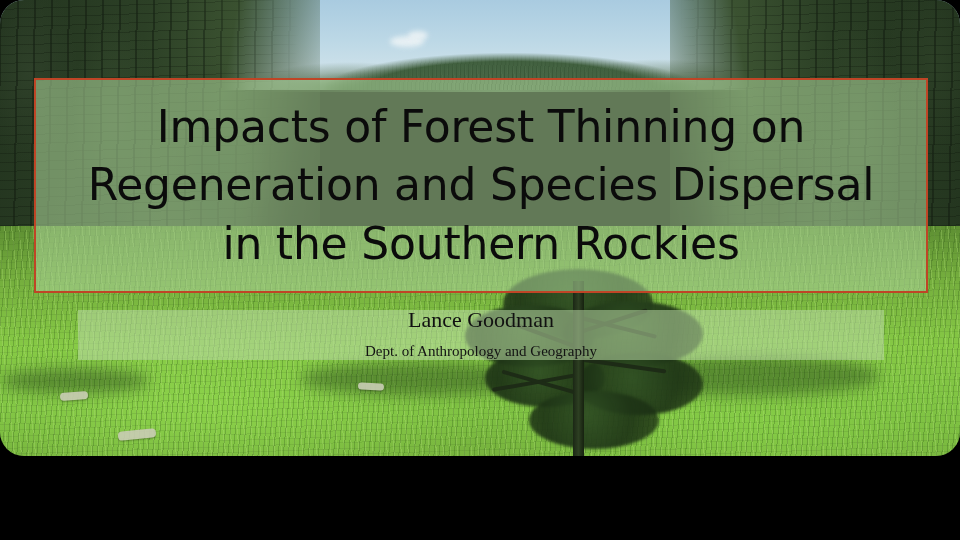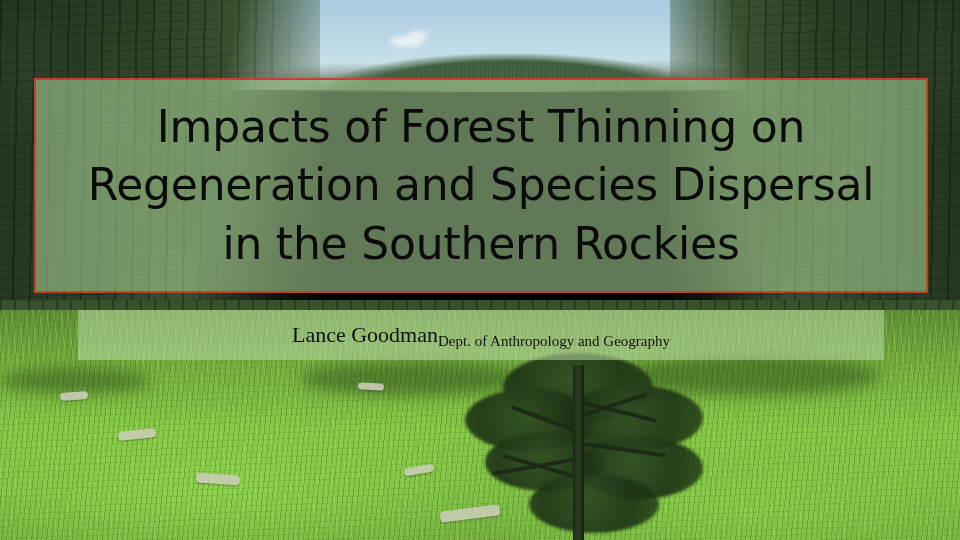--- a/index.html
+++ b/index.html
@@ -5,22 +5,23 @@
 <style>
   * { margin:0; padding:0; box-sizing:border-box; }
   html,body { width:960px; height:540px; overflow:hidden; }
   body {
     font-family:"Liberation Sans", sans-serif;
     background:#000;
   }
 
   .slide {
     position:relative;
-    width:960px; height:540px;
+    width:960px; height:456px;
     overflow:hidden;
+    border-radius:24px;
   }
 
   
   .photo { position:absolute; inset:0; }
 
   .sky {
     position:absolute; left:0; top:0; width:960px; height:90px;
     background:linear-gradient(#a9cbe0 0%, #bcd8e6 45%, #cfe2ea 80%, #d7e5e7 100%);
   }
   .cloud {
@@ -168,22 +169,22 @@
     color:#0b0b0b;
     letter-spacing:-0.2px;
     white-space:pre-line;
   }
 
   
   .subtitle-box {
     position:absolute;
     left:78px; top:310px; width:806px; height:50px;
     background:rgba(186,216,166,.55);
-    display:flex; flex-direction:row;
-    align-items:center; justify-content:center;
+    display:flex; flex-direction:column;
+    align-items:center; justify-content:flex-end;
   }
   .author {
     font-family:"Liberation Serif", serif;
     font-size:22px; font-weight:400; color:#111;
     line-height:1.05;
   }
   .affiliation {
     font-family:"Liberation Serif", serif;
     font-size:15px; font-weight:400; color:#131313;
     line-height:1.2; margin-top:11px;

